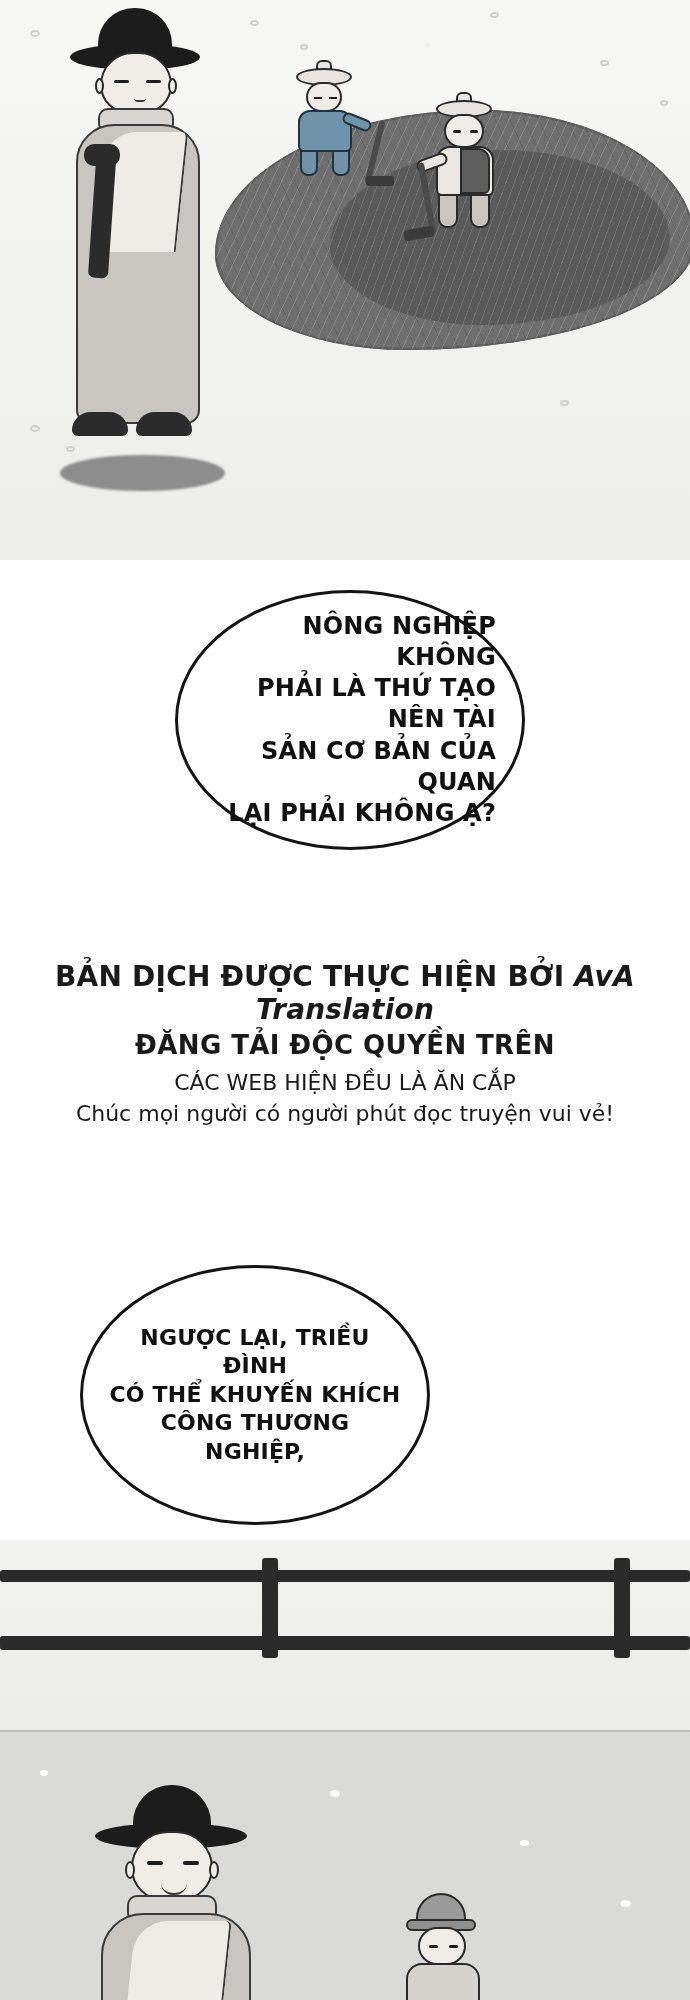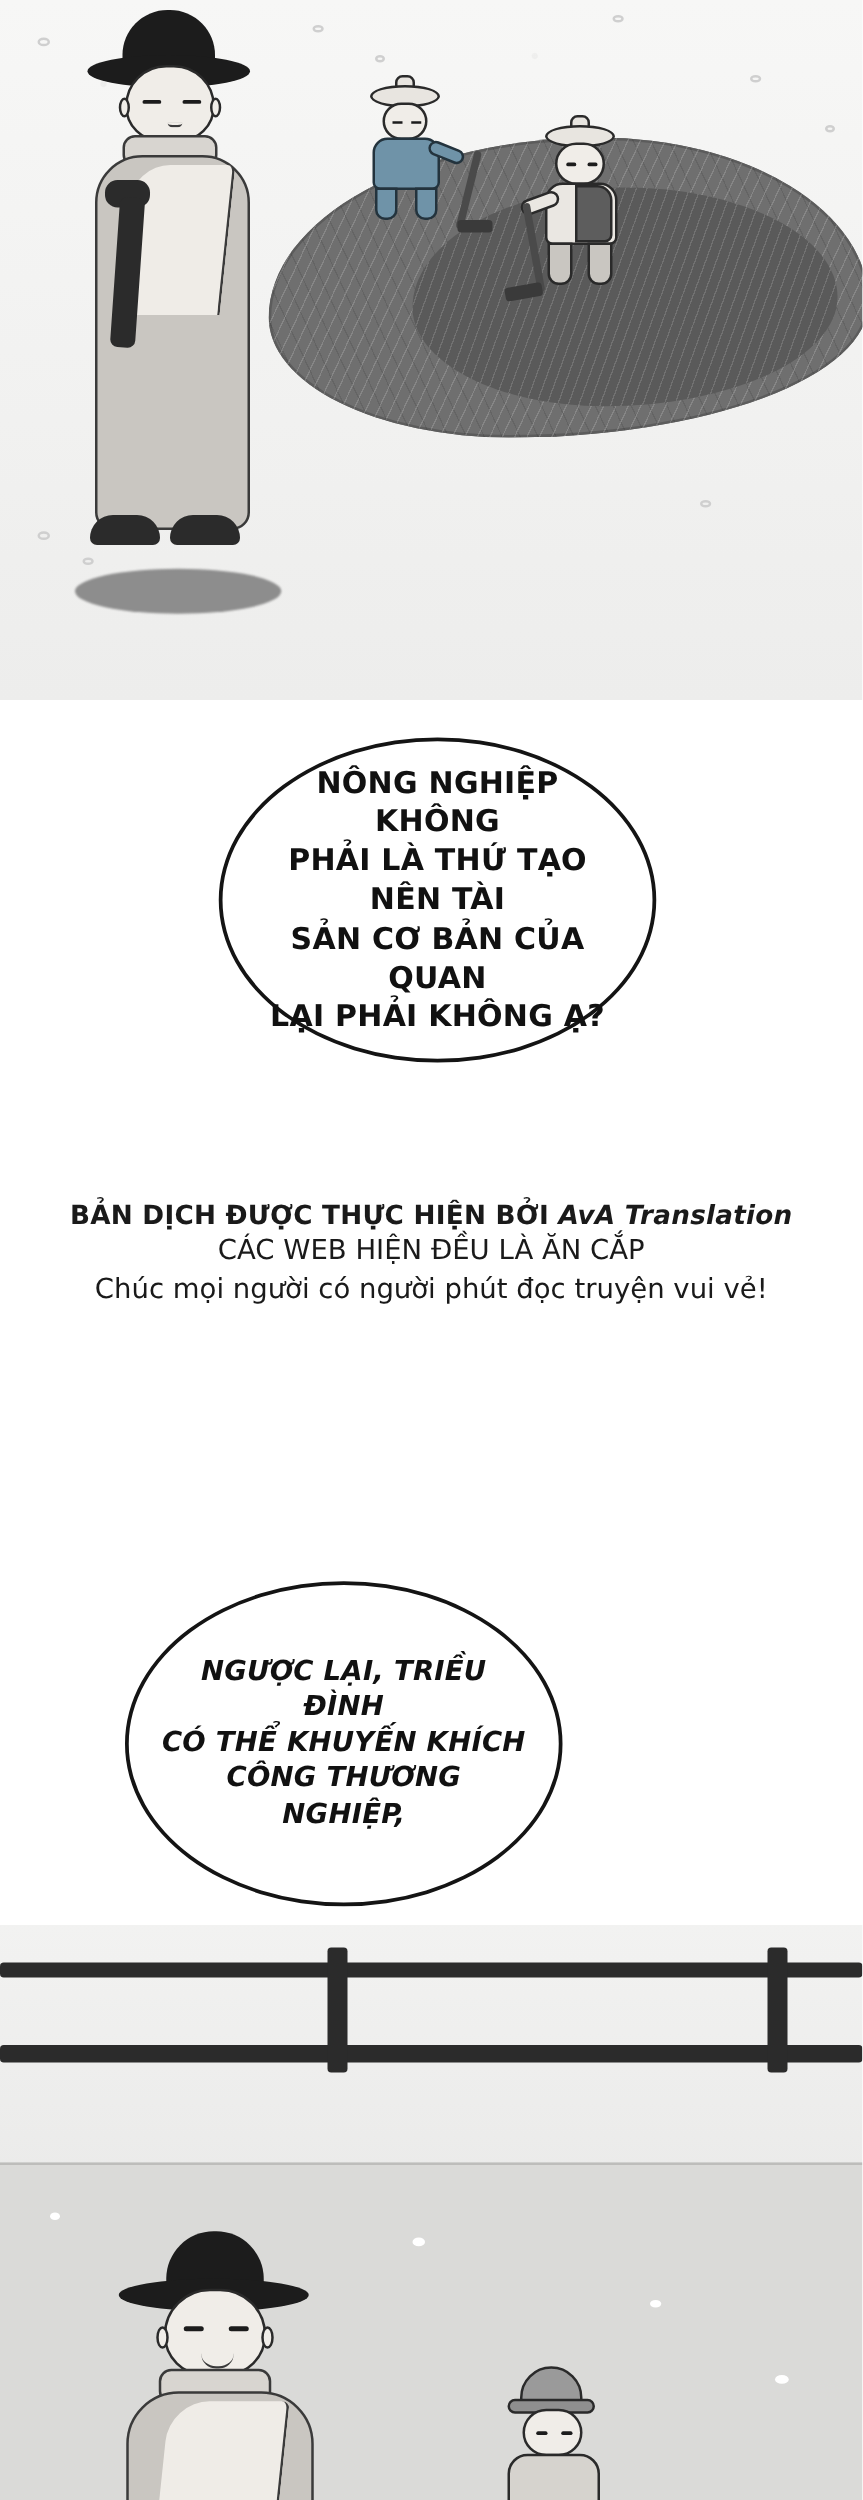--- a/index.html
+++ b/index.html
@@ -291,39 +291,39 @@
     color: #111111;
     line-height: 1.30;
     letter-spacing: .2px;
     white-space: pre-line;
     padding: 0 26px;
   }
   #bubble-1 {
     left: 175px; top: 590px;
     width: 350px; height: 260px;
   }
-  #bubble-1 .bubble-text { font-size: 24px; }
+  #bubble-1 .bubble-text { font-size: 24px; text-align: right; }
 
   #bubble-2 {
-    left: 100px; top: 1265px;
-    width: 350px; height: 260px; font-style: italic;
+    left: 80px; top: 1265px;
+    width: 350px; height: 260px;
   }
   #bubble-2 .bubble-text { font-size: 22px; }
 
   
   .credits {
     position: absolute;
     left: 0; top: 960px;
     width: 690px;
     text-align: center;
     font-family: "DejaVu Sans", sans-serif;
     color: #1a1a1a;
   }
   .credits .line1 {
-    font-size: 21px;
+    font-size: 28px;
     font-weight: 700;
     letter-spacing: .2px;
     margin-bottom: 4px;
   }
   .credits .line1 .brand-ava {
     font-style: italic;
     font-weight: 700;
   }
   .credits .line2 {
     font-size: 26px;
@@ -522,20 +522,21 @@
     <div class="bubble-text">NÔNG NGHIỆP KHÔNG
 PHẢI LÀ THỨ TẠO NÊN TÀI
 SẢN CƠ BẢN CỦA QUAN
 LẠI PHẢI KHÔNG Ạ?</div>
   </div>
 
   <div class="credits">
     <div class="line1">
       <span>BẢN DỊCH ĐƯỢC THỰC HIỆN BỞI </span><span class="brand-ava">AvA Translation</span>
     </div>
+    <div class="line2">ĐĂNG TẢI ĐỘC QUYỀN TRÊN</div>
     <div class="line4">CÁC WEB HIỆN ĐỀU LÀ ĂN CẮP</div>
     <div class="line5">Chúc mọi người có người phút đọc truyện vui vẻ!</div>
   </div>
 
   <div class="bubble" id="bubble-2">
     <div class="bubble-text">NGƯỢC LẠI, TRIỀU ĐÌNH
 CÓ THỂ KHUYẾN KHÍCH
 CÔNG THƯƠNG NGHIỆP,</div>
   </div>
 

